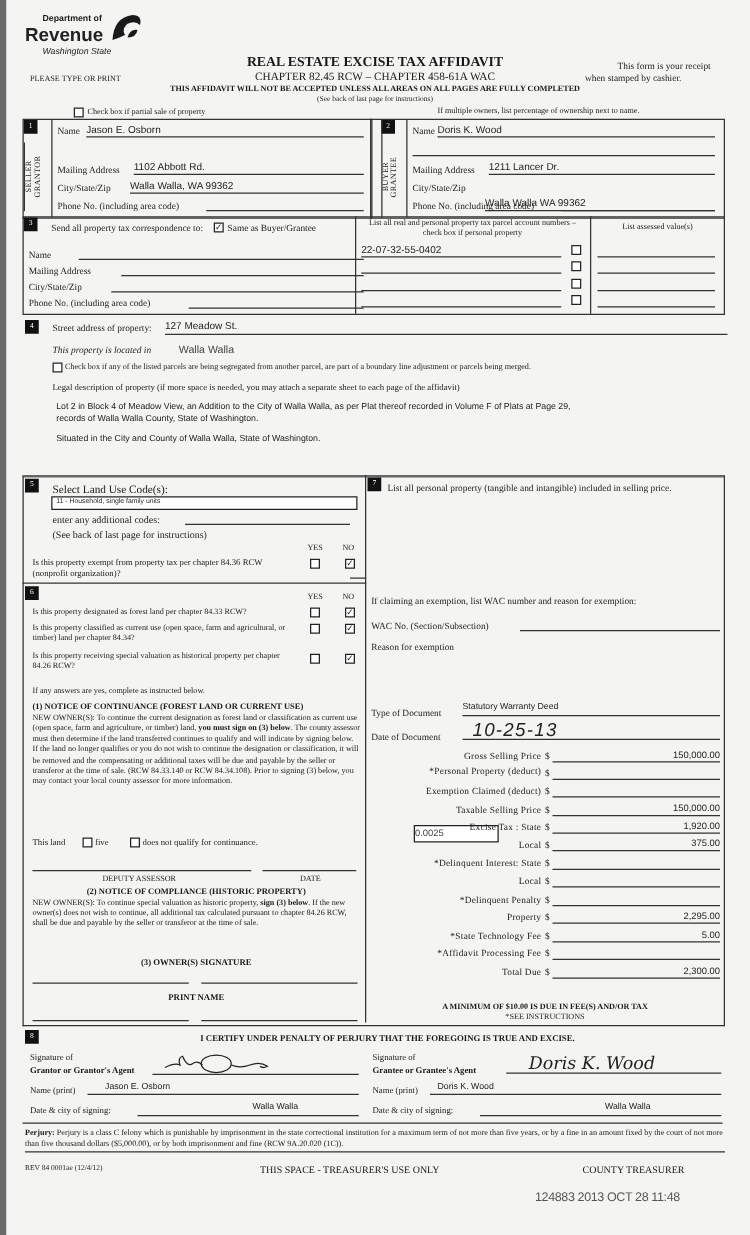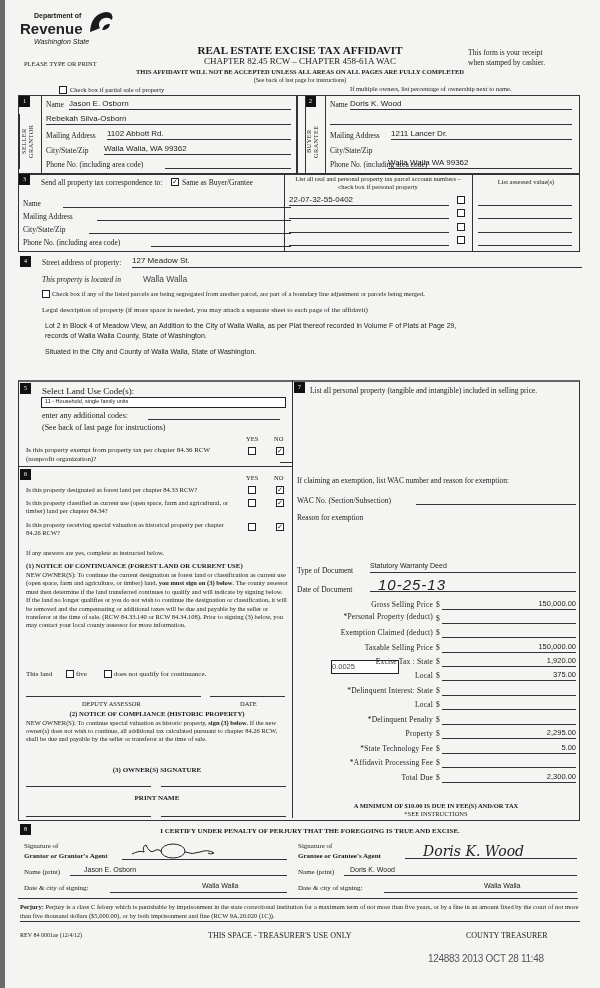--- a/index.html
+++ b/index.html
@@ -28,39 +28,38 @@
   <div class="abs" style="left:0px;top:12px;font-family:'Liberation Sans',sans-serif;font-size:15px;font-weight:bold;color:#222;">Revenue</div>
   <div class="abs" style="left:14px;top:30px;font-family:'Liberation Sans',sans-serif;font-size:7px;font-style:italic;">Washington State</div>
   <svg class="abs" style="left:68px;top:2px;" width="26" height="24" viewBox="0 0 26 24">
     <path d="M2 22 Q3 4 18 2 Q26 2 24 10 Q20 6 14 9 Q9 13 12 18 Q8 20 2 22Z" fill="#1a1a1a"></path>
     <path d="M14 20 Q16 13 22 14 Q21 20 14 20Z" fill="#1a1a1a"></path>
   </svg>
 </div>
 
 <div class="abs center b" style="left:150px;top:44px;width:300px;font-size:11px;">REAL ESTATE EXCISE TAX AFFIDAVIT</div>
 <div class="abs center" style="left:150px;top:56px;width:300px;font-size:9px;">CHAPTER 82.45 RCW – CHAPTER 458-61A WAC</div>
-<div class="abs" style="left:468px;top:48px;font-size:7.5px;">This form is your receipt</div>
+<div class="abs" style="left:494px;top:48px;font-size:7.5px;">This form is your receipt</div>
 <div class="abs" style="left:468px;top:58px;font-size:7.5px;">when stamped by cashier.</div>
 <div class="abs" style="left:24px;top:60px;font-size:6.5px;">PLEASE TYPE OR PRINT</div>
 <div class="abs center b" style="left:60px;top:68px;width:480px;font-size:6.5px;">THIS AFFIDAVIT WILL NOT BE ACCEPTED UNLESS ALL AREAS ON ALL PAGES ARE FULLY COMPLETED</div>
 <div class="abs center" style="left:150px;top:77px;width:300px;font-size:6px;">(See back of last page for instructions)</div>
 <div class="cb" style="left:59px;top:86px;"></div>
 <div class="abs" style="left:70px;top:86px;font-size:6.5px;">Check box if partial sale of property</div>
 <div class="abs" style="left:350px;top:85px;font-size:6.5px;">If multiple owners, list percentage of ownership next to name.</div>
 
 <div class="box" style="left:18px;top:95px;width:278px;height:78px;">
   <div class="num" style="left:0;top:0;">1</div>
   <div class="vert" style="left:0;top:18px;width:22px;height:55px;border-right:1px solid #333;">
     <span>SELLER</span><br>
     <span>GRANTOR</span>
   </div>
   <div class="abs" style="left:22px;top:0;width:1px;height:78px;background:#333;"></div>
   <div class="abs lbl" style="left:27px;top:4px;">Name</div>
   <div class="abs line fill" style="left:50px;top:3px;width:222px;height:10px;">Jason E. Osborn</div>
-  <div class="abs line fill" style="left:27px;top:18px;width:245px;height:10px;">Rebekah Silva-Osborn</div>
   <div class="abs lbl" style="left:27px;top:35px;">Mailing Address</div>
   <div class="abs line fill" style="left:88px;top:33px;width:184px;height:10px;">1102 Abbott Rd.</div>
   <div class="abs lbl" style="left:27px;top:50px;">City/State/Zip</div>
   <div class="abs line fill" style="left:85px;top:48px;width:187px;height:10px;">Walla Walla, WA  99362</div>
   <div class="abs lbl" style="left:27px;top:64px;">Phone No. (including area code)</div>
   <div class="abs line fill" style="left:146px;top:62px;width:126px;height:10px;"></div>
 </div>
 
 <div class="box" style="left:296px;top:95px;width:282px;height:78px;">
   <div class="num" style="left:8px;top:0;">2</div>

